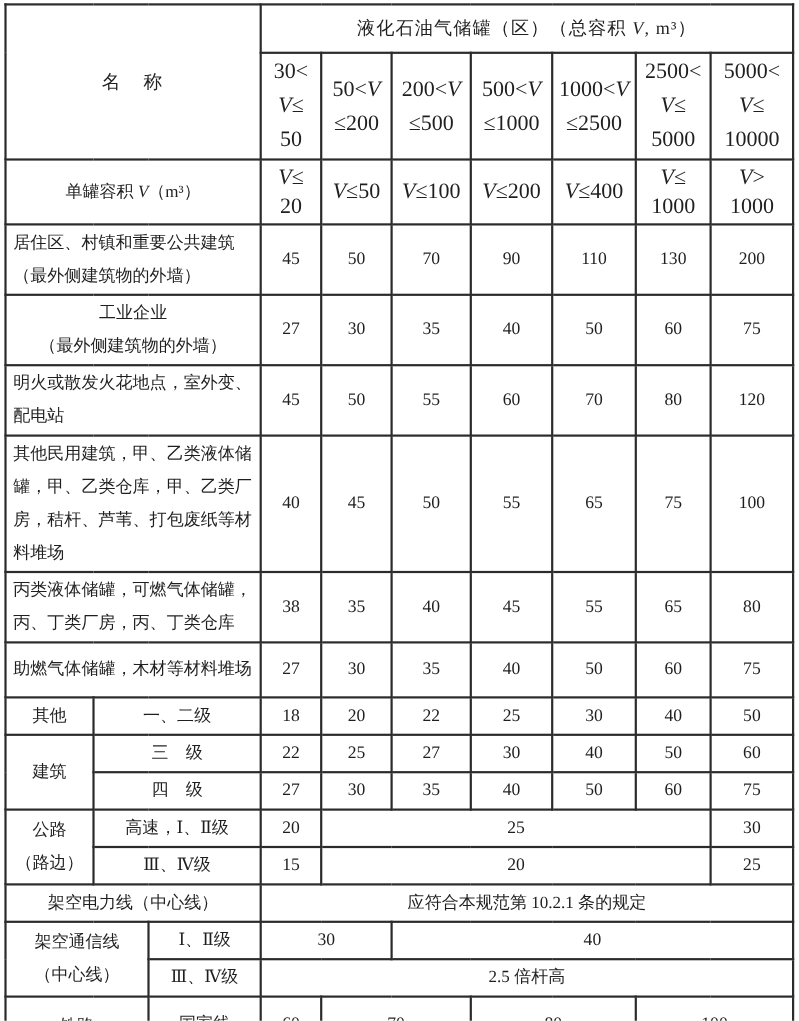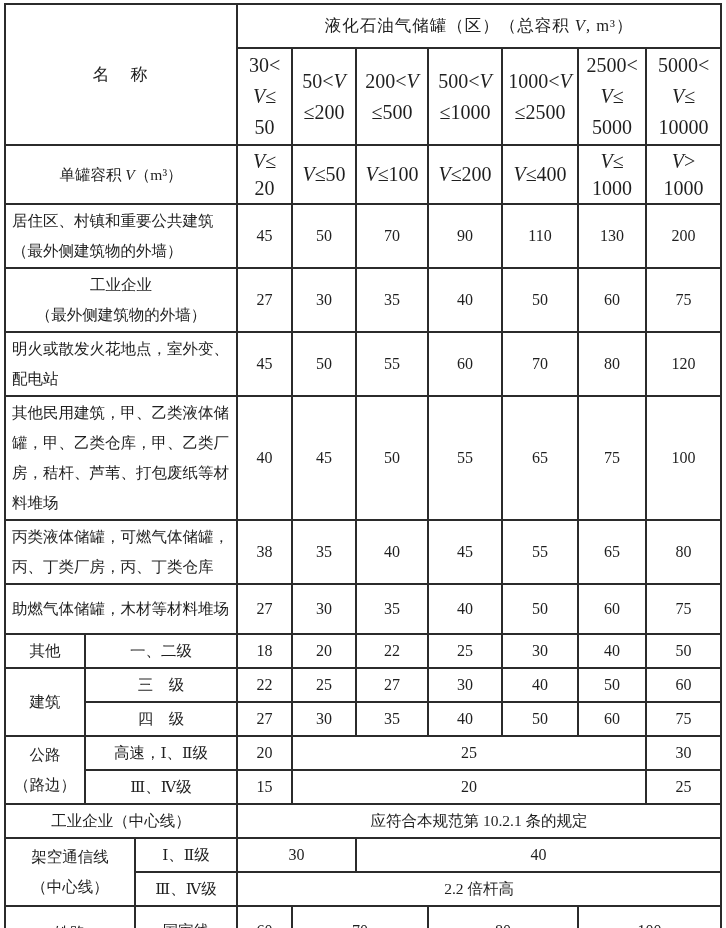--- a/index.html
+++ b/index.html
@@ -193,34 +193,34 @@
     <td class="num">30</td>
   </tr>
   <tr class="rh29">
     <td colspan="2">Ⅲ、Ⅳ级</td>
     <td class="num">15</td>
     <td class="num" colspan="5">20</td>
     <td class="num">25</td>
   </tr>
 
   <tr class="rh33">
-    <td colspan="3">工业企业（中心线）</td>
+    <td colspan="3">架空电力线（中心线）</td>
     <td colspan="7">应符合本规范第 10.2.1 条的规定</td>
   </tr>
 
   <tr class="rh30">
     <td class="grp pre" rowspan="2" colspan="2">架空通信线
 （中心线）</td>
     <td>Ⅰ、Ⅱ级</td>
     <td class="num" colspan="2">30</td>
     <td class="num" colspan="5">40</td>
   </tr>
   <tr class="rh32">
     <td>Ⅲ、Ⅳ级</td>
-    <td colspan="7">2.2 倍杆高</td>
+    <td colspan="7">2.5 倍杆高</td>
   </tr>
 
   <tr class="rh34">
     <td class="grp pre" rowspan="2" colspan="2">铁路
 （中心线）</td>
     <td>国家线</td>
     <td class="num">60</td>
     <td class="num" colspan="2">70</td>
     <td class="num" colspan="2">80</td>
     <td class="num" colspan="2">100</td>

